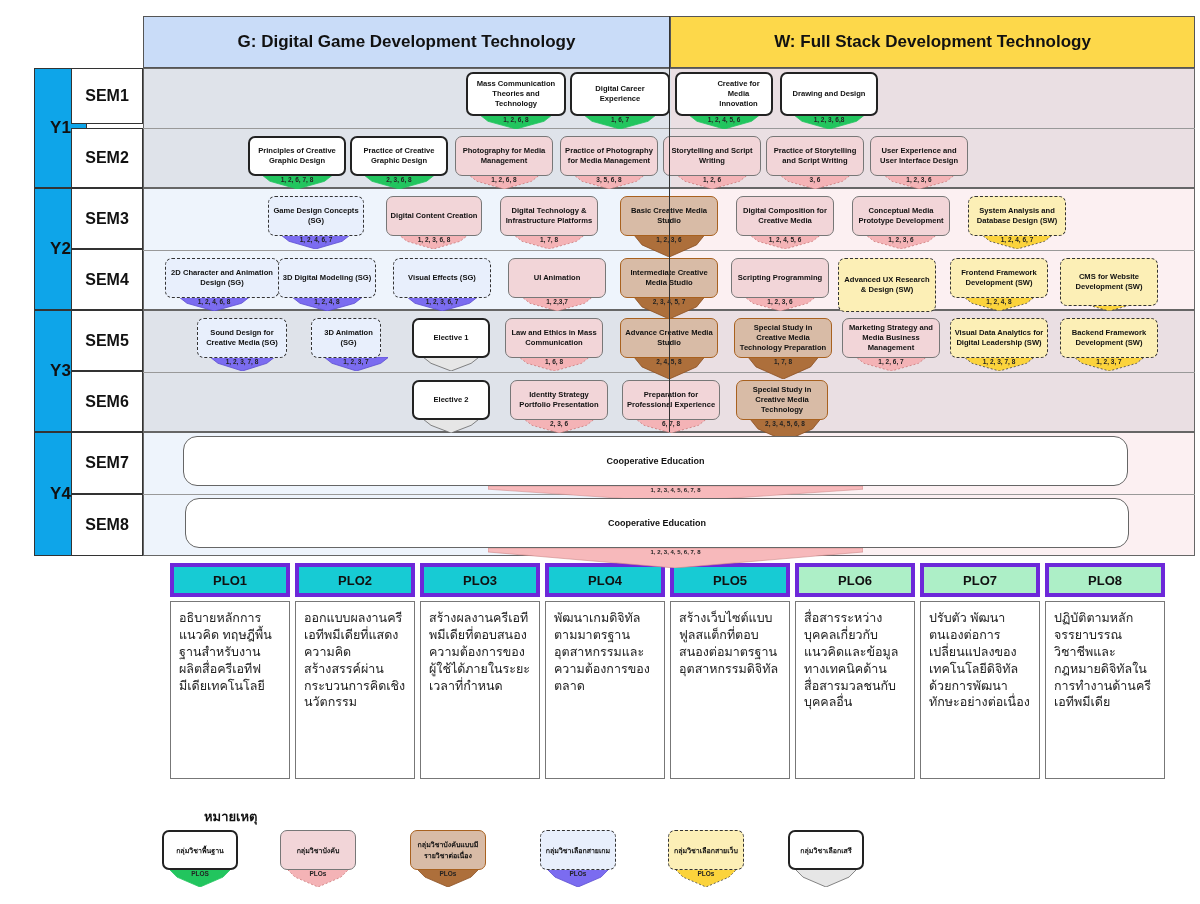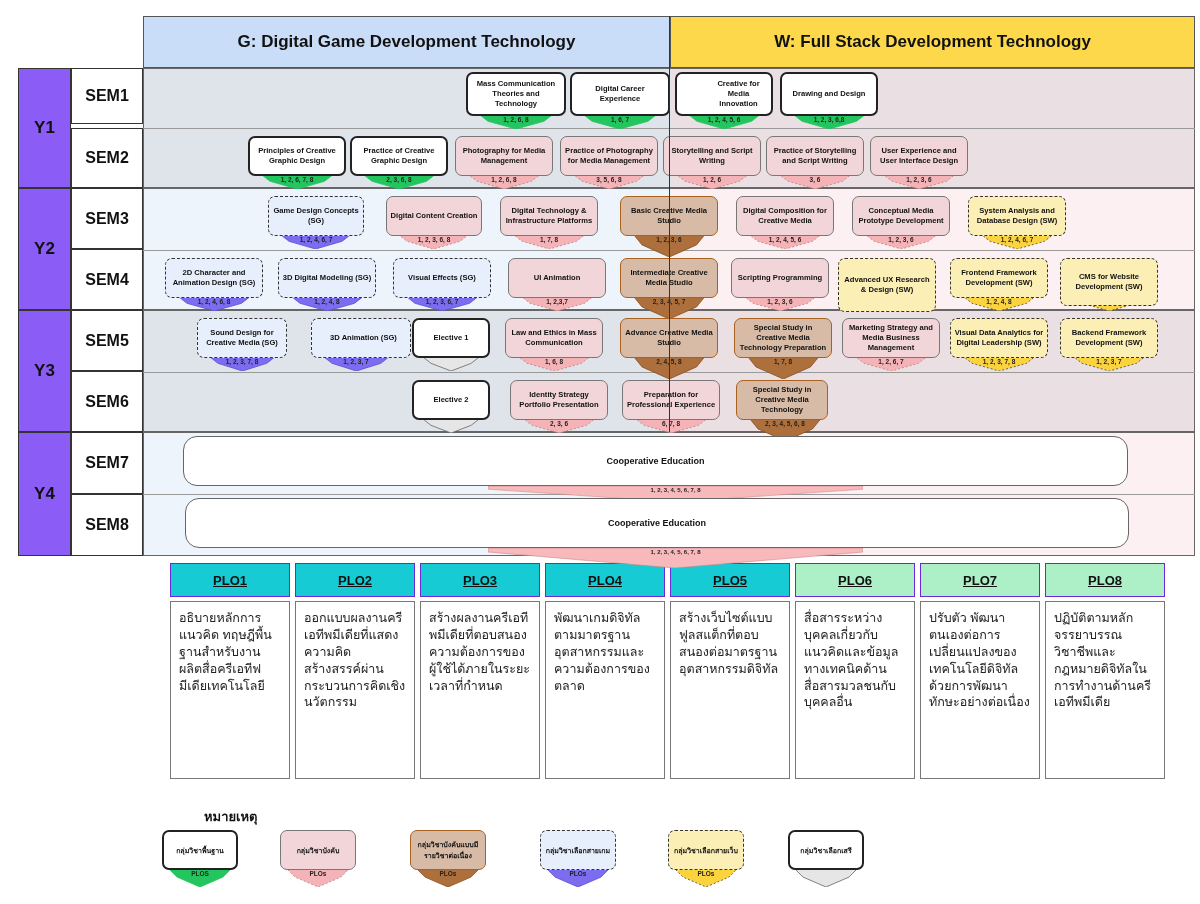--- a/index.html
+++ b/index.html
@@ -1,32 +1,32 @@
 <!DOCTYPE html>
 <html><head>
 <meta charset="utf-8">
 <style>
   html,body{margin:0;padding:0;background:#fff;}
   body{width:1200px;height:904px;position:relative;overflow:hidden;font-family:"Liberation Sans",sans-serif;color:#111;}
   .abs{position:absolute;box-sizing:border-box;}
   .track-head{display:flex;align-items:center;justify-content:center;font-weight:bold;font-size:17px;border:1px solid #555;}
-  .yr{display:flex;align-items:center;justify-content:center;font-weight:bold;font-size:17px;border:1px solid #333;background:#8b5cf6;}
+  .yr{display:flex;align-items:center;justify-content:center;font-weight:bold;font-size:17px;border:1px solid #333;background:#0ea5e9;margin-left:16px;}
   .sem{display:flex;align-items:center;justify-content:center;font-weight:bold;font-size:16px;border:1px solid #333;background:#fff;}
   .band{border:1px solid #666;}
   .course{position:absolute;box-sizing:border-box;display:flex;align-items:center;justify-content:center;text-align:center;font-size:7.6px;font-weight:bold;line-height:1.35;padding:2px 3px;border-radius:7px;z-index:3;}
   .k-core{background:#fff;border:2px solid #222;}
   .k-req{background:#f2d5d8;border:1px solid #777;}
   .k-cont{background:#d8bba6;border:1.5px solid #a8611f;}
   .k-game{background:#e8effc;border:1.5px dashed #333;}
   .k-web{background:#fcefb6;border:1.5px dashed #333;}
   .k-elec{background:#fff;border:2px solid #222;}
   .arrow{position:absolute;z-index:2;}
   .arrow svg{display:block;width:100%;height:100%;}
   .arrow .plos{position:absolute;left:0;right:0;top:1px;text-align:center;font-size:6.5px;font-weight:bold;color:#222;}
-  .plo-h{display:flex;align-items:center;justify-content:center;font-weight:bold;font-size:13px;border:1px solid #6d28d9;text-decoration:underline;}
+  .plo-h{display:flex;align-items:center;justify-content:center;font-weight:bold;font-size:13px;border:4px solid #6d28d9;}
   .plo-b{border:1px solid #777;background:#fff;padding:8px 8px;font-size:12.5px;line-height:1.35;color:#222;}
   .coop{background:#fff;border:1px solid #666;border-radius:14px;display:flex;align-items:center;justify-content:center;font-size:9px;font-weight:bold;z-index:3;}
   .legend-title{font-weight:bold;font-size:13px;}
   .lg-box{font-size:7px;font-weight:bold;display:flex;align-items:center;justify-content:center;text-align:center;border-radius:7px;z-index:3;}
   .divider{position:absolute;background:#333;z-index:4;}
 </style>
 </head>
 <body>
 
 <div class="abs track-head" style="left:143px;top:16px;width:527px;height:52px;background:#c9dcf8;">G: Digital Game Development Technology</div>
@@ -177,21 +177,21 @@
       </svg>
       <span class="plos">1, 2, 3, 6</span>
     </div>
     <div class="course k-web" style="left: 968px; top: 196px; width: 98px; height: 40px;">System Analysis and Database Design (SW)</div>
     <div class="arrow" style="left: 981.72px; top: 235px; width: 70.56px; height: 14px;">
       <svg viewBox="0 0 70.56 14" preserveAspectRatio="none">
         <polygon points="0,0 70.56,0 62.56,6.3 35.28,14 8,6.3" fill="#fbd33c" stroke="#444" stroke-width="0.8" stroke-dasharray="2,2"></polygon>
       </svg>
       <span class="plos">1, 2, 4, 6, 7</span>
     </div>
-    <div class="course k-game" style="left: 165px; top: 258px; width: 98px; height: 40px;">2D Character and Animation Design (SG)</div>
+    <div class="course k-game" style="left: 165px; top: 258px; width: 114px; height: 40px;">2D Character and Animation Design (SG)</div>
     <div class="arrow" style="left: 178.72px; top: 297px; width: 70.56px; height: 14px;">
       <svg viewBox="0 0 70.56 14" preserveAspectRatio="none">
         <polygon points="0,0 70.56,0 62.56,6.3 35.28,14 8,6.3" fill="#7b6cf0" stroke="#5a4bd0" stroke-width="0.8"></polygon>
       </svg>
       <span class="plos">1, 2, 4, 6, 8</span>
     </div>
     <div class="course k-game" style="left: 278px; top: 258px; width: 98px; height: 40px;">3D Digital Modeling (SG)</div>
     <div class="arrow" style="left: 291.72px; top: 297px; width: 70.56px; height: 14px;">
       <svg viewBox="0 0 70.56 14" preserveAspectRatio="none">
         <polygon points="0,0 70.56,0 62.56,6.3 35.28,14 8,6.3" fill="#7b6cf0" stroke="#5a4bd0" stroke-width="0.8"></polygon>
@@ -247,21 +247,21 @@
       </svg>
       <span class="plos">1, 2, 3, 6, 7</span>
     </div>
     <div class="course k-game" style="left: 197px; top: 318px; width: 90px; height: 40px;">Sound Design for Creative Media (SG)</div>
     <div class="arrow" style="left: 209.6px; top: 357px; width: 64.8px; height: 14px;">
       <svg viewBox="0 0 64.8 14" preserveAspectRatio="none">
         <polygon points="0,0 64.8,0 56.8,6.3 32.4,14 8,6.3" fill="#7b6cf0" stroke="#5a4bd0" stroke-width="0.8"></polygon>
       </svg>
       <span class="plos">1, 2, 3, 7, 8</span>
     </div>
-    <div class="course k-game" style="left: 311px; top: 318px; width: 100px; height: 40px; padding-left: 8px;">3D Animation (SG)</div>
+    <div class="course k-game" style="left: 311px; top: 318px; width: 70px; height: 40px; padding-left: 8px;">3D Animation (SG)</div>
     <div class="arrow" style="left: 323.6px; top: 357px; width: 64.8px; height: 14px;">
       <svg viewBox="0 0 64.8 14" preserveAspectRatio="none">
         <polygon points="0,0 64.8,0 56.8,6.3 32.4,14 8,6.3" fill="#7b6cf0" stroke="#5a4bd0" stroke-width="0.8"></polygon>
       </svg>
       <span class="plos">1, 2, 3, 7</span>
     </div>
     <div class="course k-elec" style="left: 412px; top: 318px; width: 78px; height: 40px;">Elective 1</div>
     <div class="arrow" style="left: 422.92px; top: 357px; width: 56.16px; height: 14px;">
       <svg viewBox="0 0 56.16 14" preserveAspectRatio="none">
         <polygon points="0,0 56.16,0 48.16,6.3 28.08,14 8,6.3" fill="#e6e6e6" stroke="#666" stroke-width="0.8"></polygon>

